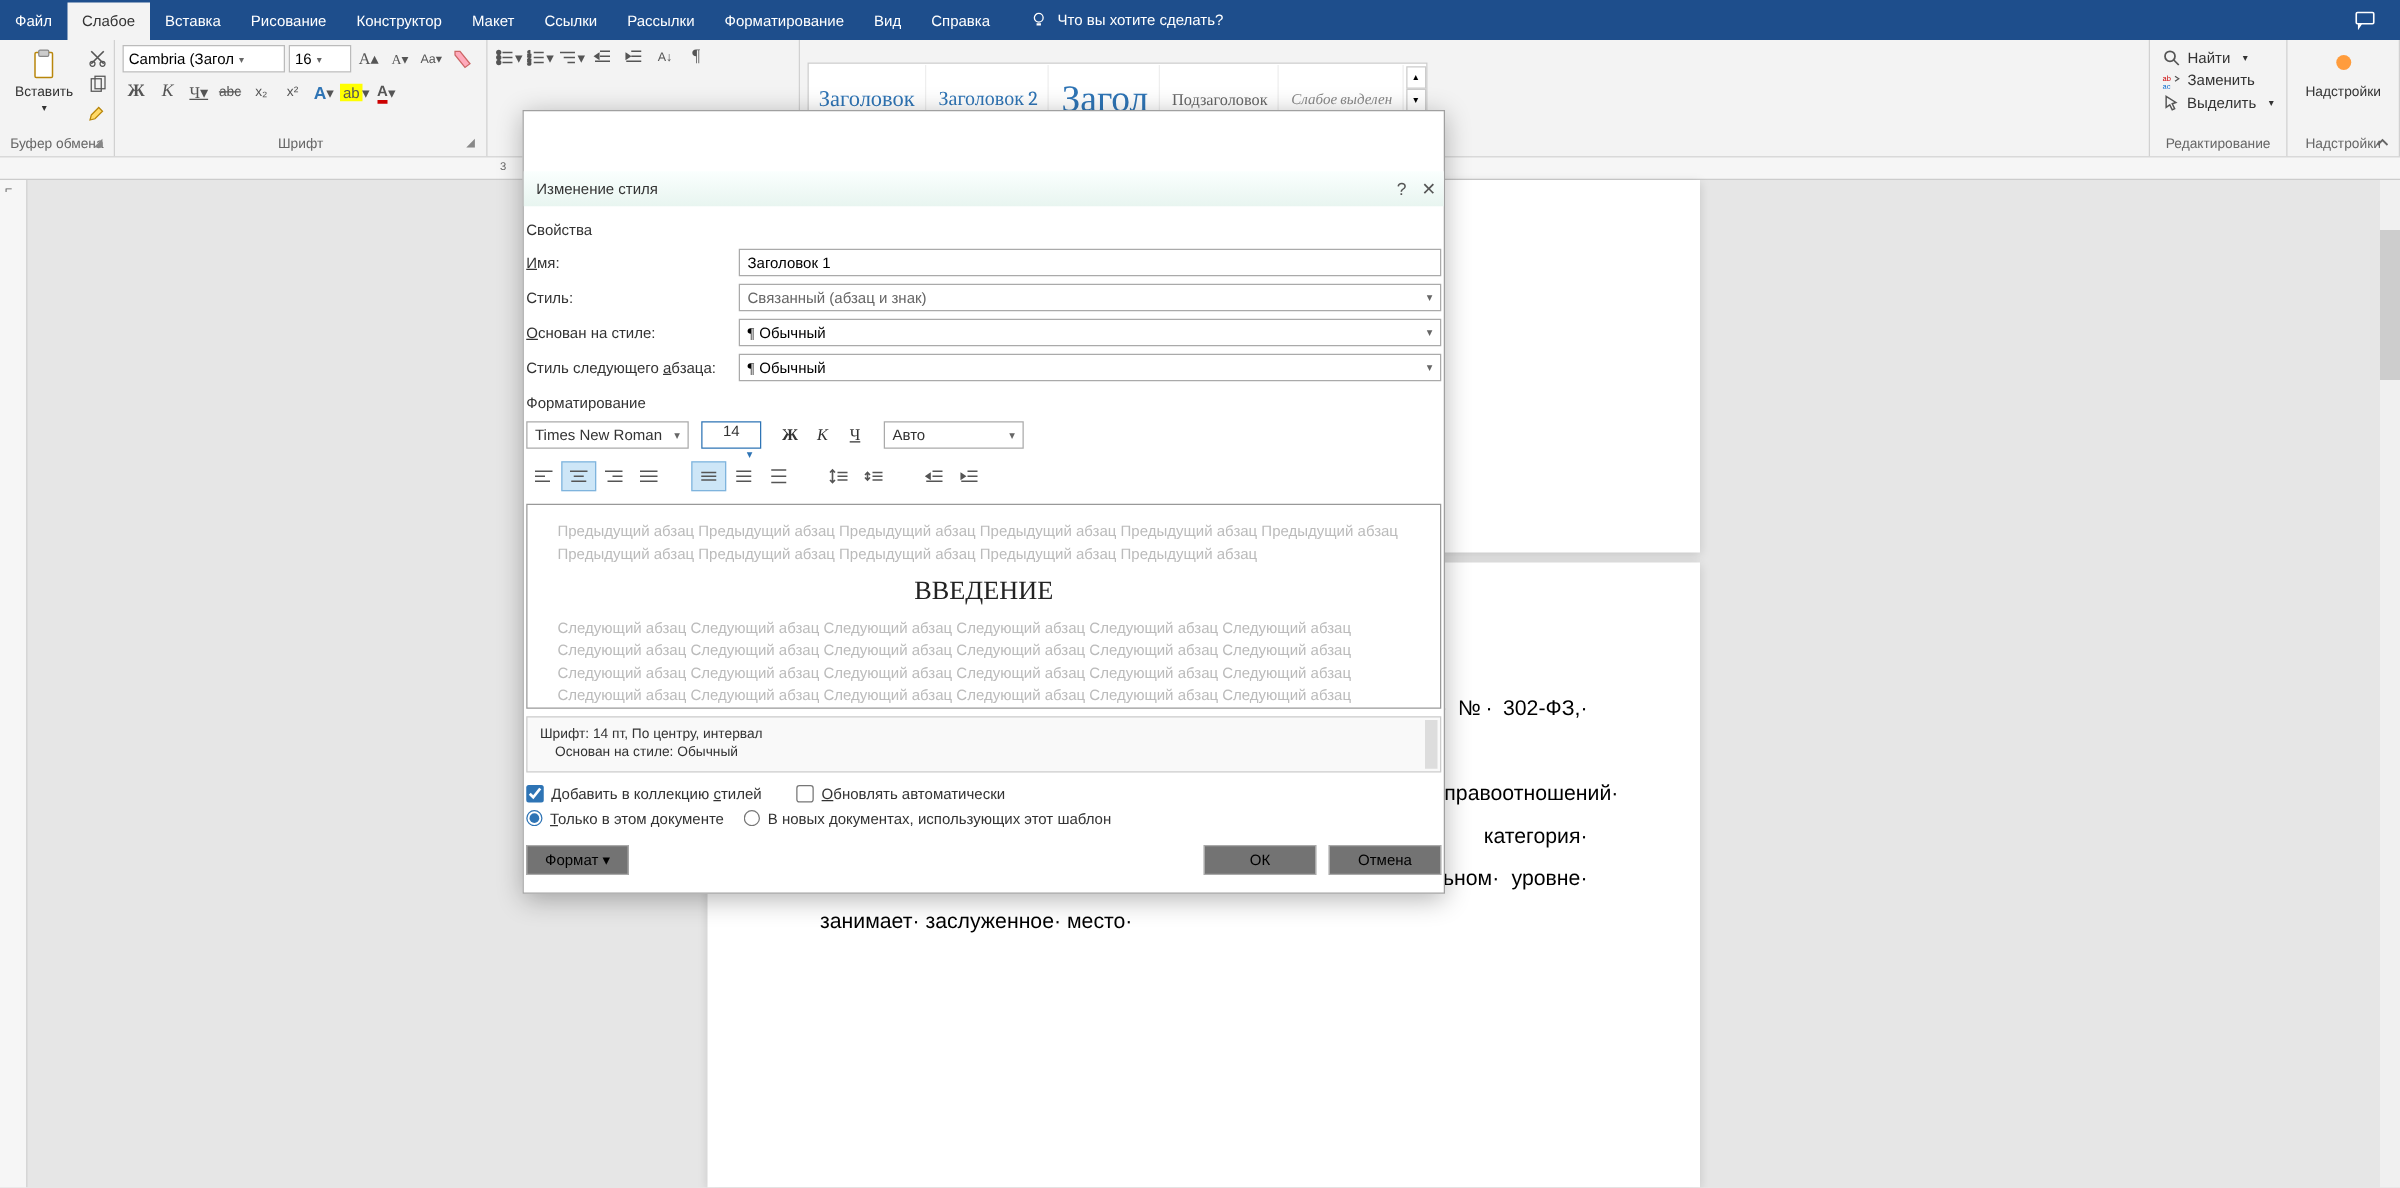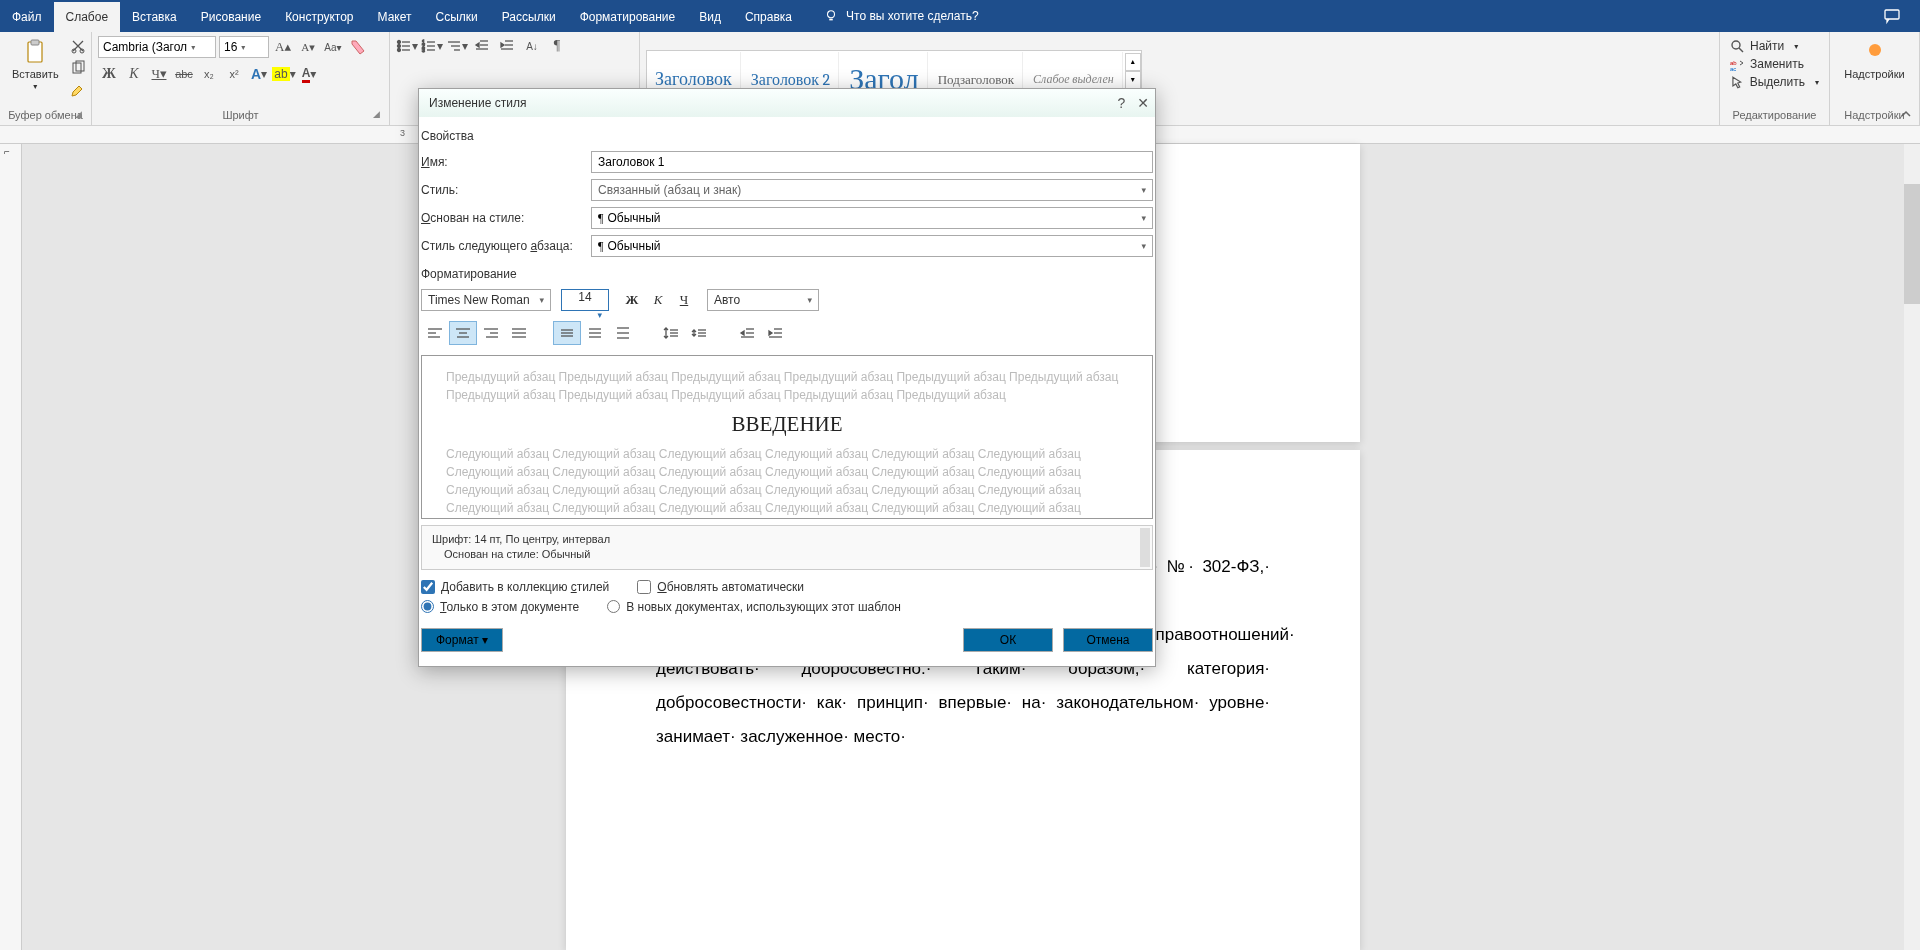--- a/index.html
+++ b/index.html
@@ -42,21 +42,21 @@
 .doc-area { position: absolute; top: 126px; left: 0; right: 0; bottom: 0; background: #e6e6e6; overflow: hidden; }
 .ruler-h { height: 18px; background: #f6f6f6; border-bottom: 1px solid #ccc; position: relative; }
 .ruler-v { position: absolute; left: 0; top: 18px; width: 22px; bottom: 0; background: #f6f6f6; border-right: 1px solid #ccc; }
 .pages { position: absolute; left: 22px; top: 18px; right: 16px; bottom: 0; display: flex; flex-direction: column; align-items: center; }
 .page { width: 794px; background: #fff; box-shadow: 0 2px 8px rgba(0,0,0,.15); margin-top: 8px; padding: 100px 90px 40px; font-family: "Times New Roman", serif; font-size: 17px; color: #000; line-height: 2.0; text-align: justify; }
 .vscroll { position: absolute; right: 0; top: 18px; width: 16px; bottom: 0; background: #f0f0f0; }
 .vscroll-thumb { position: absolute; top: 40px; width: 16px; height: 120px; background: #cdcdcd; }
 
 
 .dialog { position: absolute; left: 418px; top: 88px; width: 738px; background: #fff; border: 1px solid #a0a0a0; box-shadow: 0 4px 20px rgba(0,0,0,.3); z-index: 100; }
-.dlg-title { height: 28px; background: linear-gradient(#fafffe,#e8f5f0); display: flex; align-items: center; padding: 0 10px; font-size: 12px; color: #333; position: relative; }
+.dlg-title { height: 28px; background: linear-gradient(#fafffe,#e8f5f0); display: flex; align-items: center; padding: 0 10px; font-size: 12px; color: #333; position: relative; margin-top: 48px; }
 .dlg-title .right { position: absolute; right: 6px; display: flex; gap: 12px; }
 .dlg-title .right span { cursor: pointer; font-size: 14px; color: #555; }
 .dlg-body { padding: 8px 2px 14px; font-size: 12px; color: #333; }
 .sect-label { font-size: 12px; color: #333; margin: 4px 0 8px; }
 .form-row { display: flex; align-items: center; margin-bottom: 6px; }
 .form-row label { width: 170px; font-size: 12px; }
 .form-row label u { text-decoration: underline; }
 .txt { flex: 1; height: 22px; border: 1px solid #aaa; padding: 0 6px; font-size: 12px; background: #fff; }
 .sel { flex: 1; height: 22px; border: 1px solid #aaa; padding: 0 6px; font-size: 12px; background: #fff; display: flex; align-items: center; justify-content: space-between; color: #666; }
 .sel.active { color: #000; }
@@ -76,25 +76,25 @@
 .align-btn { width: 28px; height: 24px; border: 1px solid transparent; display: flex; align-items: center; justify-content: center; cursor: pointer; }
 .align-btn.active { background: #cde6f7; border: 1px solid #7fb4dd; }
 .preview-box { border: 1px solid #999; padding: 12px 24px 8px; height: 164px; overflow: hidden; font-family: "Times New Roman", serif; }
 .preview-box .ghost { color: #bbb; font-size: 12px; line-height: 1.5; }
 .preview-box .heading { text-align: center; font-size: 21px; color: #222; margin: 8px 0; font-family: "Times New Roman", serif; }
 .desc-box { border: 1px solid #ccc; background: #f9f9f9; padding: 6px 10px; margin-top: 6px; font-size: 11px; color: #333; line-height: 1.4; position: relative; }
 .desc-box .scr { position: absolute; right: 2px; top: 2px; bottom: 2px; width: 10px; background: #ddd; }
 .check-row { display: flex; gap: 28px; align-items: center; margin-top: 10px; font-size: 12px; }
 .check-row label { display: flex; align-items: center; gap: 6px; }
 .check-row input[type=checkbox] { width: 14px; height: 14px; accent-color: #2e74b5; }
-.radio-row { display: flex; gap: 28px; align-items: center; margin-top: 6px; font-size: 12px; }
+.radio-row { display: flex; gap: 16px; align-items: center; margin-top: 6px; font-size: 12px; }
 .radio-row label { display: flex; align-items: center; gap: 6px; }
 .radio-row input[type=radio] { accent-color: #2e74b5; }
 .dlg-footer { display: flex; justify-content: space-between; margin-top: 14px; }
-.dlg-footer .left-btn, .dlg-footer .right-btns button { height: 24px; padding: 0 14px; border: 1px solid #aaa; background: #0369a1; font-size: 12px; cursor: pointer; }
+.dlg-footer .left-btn, .dlg-footer .right-btns button { height: 24px; padding: 0 14px; border: 1px solid #aaa; background: #737373; font-size: 12px; cursor: pointer; }
 .dlg-footer .right-btns { display: flex; gap: 10px; }
 
 
 svg { display: block; }
 .align-lines { stroke: #555; stroke-width: 1.3; }
 </style>
 </head>
 <body>
 
 <div class="titlebar">
@@ -161,21 +161,21 @@
           </div>
       </div>
     </div>
     <div class="group-label">Буфер обмена</div>
     <div class="launcher">◢</div>
   </div>
 
   <div class="group" style="width:298px">
     <div class="ribbon-rows">
       <div class="ribbon-row">
-        <div class="combo" style="width:118px">
+        <div class="combo" style="width:130px">
             <span>Cambria (Загол</span>
             <span class="arrow">▾</span>
           </div>
         <div class="combo" style="width:50px">
             <span>16</span>
             <span class="arrow">▾</span>
           </div>
         <div class="btn-sm" style="font-family:serif;font-size:13px">A▴</div>
         <div class="btn-sm" style="font-family:serif;font-size:11px">A▾</div>
         <div class="btn-sm" style="font-size:10px">Aa▾</div>

